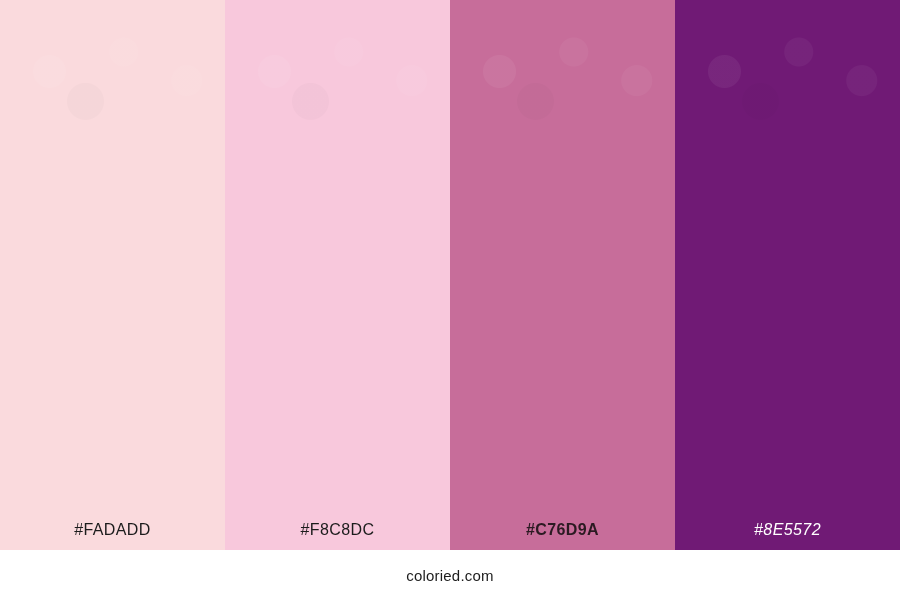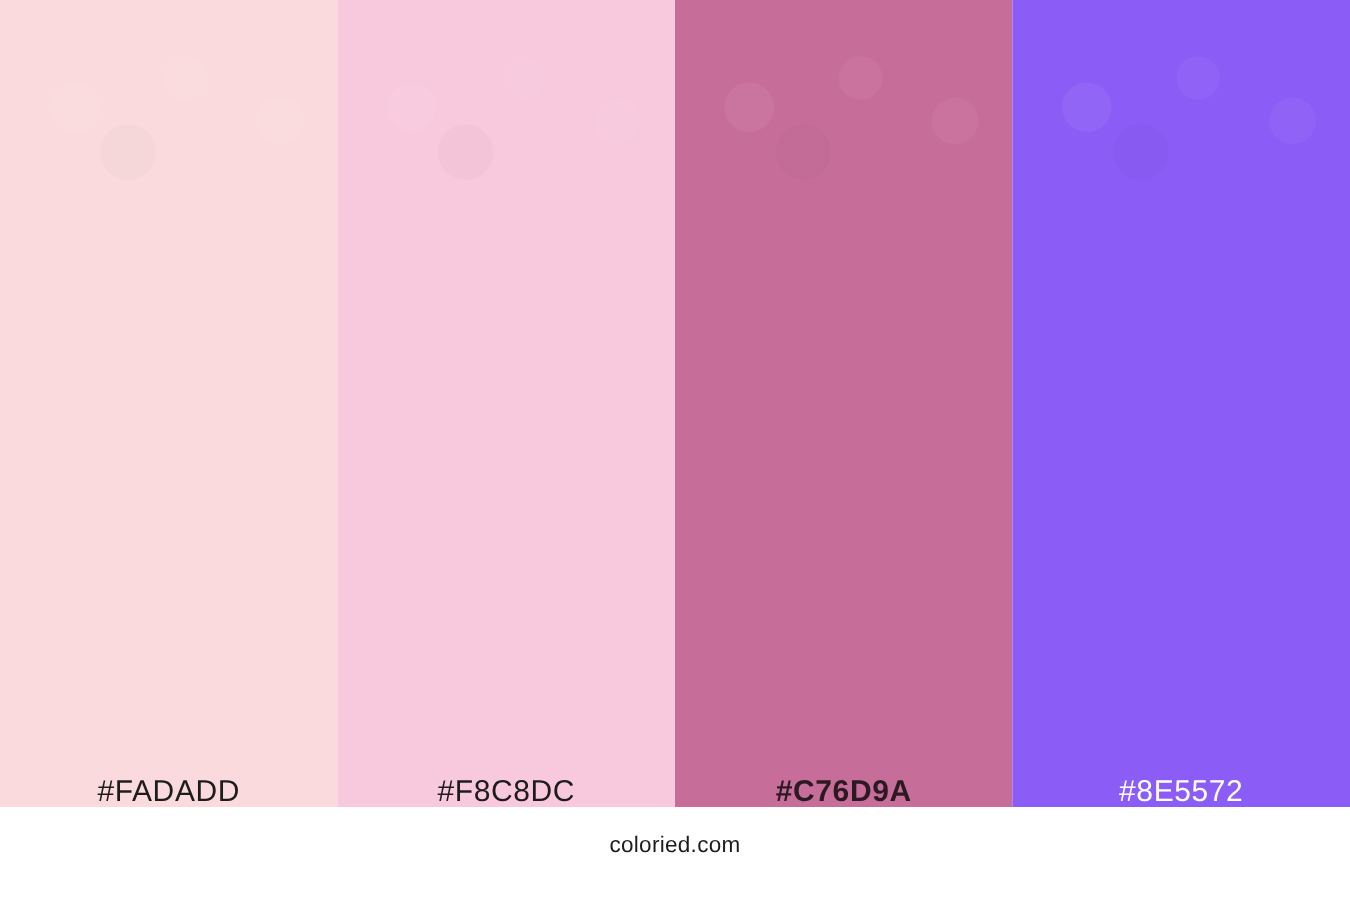--- a/index.html
+++ b/index.html
@@ -47,30 +47,30 @@
     background-image:
       radial-gradient(circle at 22% 55%, rgba(255,255,255,0.055) 0 16px, rgba(255,255,255,0) 17px),
       radial-gradient(circle at 55% 40%, rgba(255,255,255,0.045) 0 14px, rgba(255,255,255,0) 15px),
       radial-gradient(circle at 83% 62%, rgba(255,255,255,0.045) 0 15px, rgba(255,255,255,0) 16px),
       radial-gradient(circle at 38% 78%, rgba(0,0,0,0.018) 0 18px, rgba(0,0,0,0) 19px);
     pointer-events: none;
   }
   .swatch-label {
     position: relative;
     z-index: 2;
-    font-size: 20px;
+    font-size: 16px;
     letter-spacing: 0.4px;
     line-height: 1;
     margin-bottom: 12px;
     white-space: nowrap;
   }
   .footer-bar {
     position: absolute;
     left: 0;
-    top: 538px;
+    top: 550px;
     width: 900px;
     height: 50px;
     background: #ffffff;
     display: flex;
     align-items: center;
     justify-content: center;
   }
   .footer-text {
     font-size: 15px;
     color: #1c1c1c;
@@ -91,21 +91,21 @@
 
     <div class="swatch" style="background-color: rgb(248, 200, 220);">
       <span class="swatch-label" style="color: rgb(28, 28, 28); margin-top: 28px;">#F8C8DC</span>
     </div>
 
 
     <div class="swatch" style="background-color: rgb(199, 109, 154);">
       <span class="swatch-label" style="color: rgb(43, 26, 34); font-weight: bold;">#C76D9A</span>
     </div>
 
-    <div class="swatch" style="background-color: #8b5cf6;">
+    <div class="swatch" style="background-color: #701a75; font-style: italic;">
       <span class="swatch-label" style="color: rgb(255, 255, 255);">#8E5572</span>
     </div>
 
   </div>
 
   <div class="footer-bar" style="background-color: rgb(255, 255, 255);">
     <span class="footer-text" style="color: rgb(28, 28, 28);">coloried.com</span>
   </div>
 
 </div>

